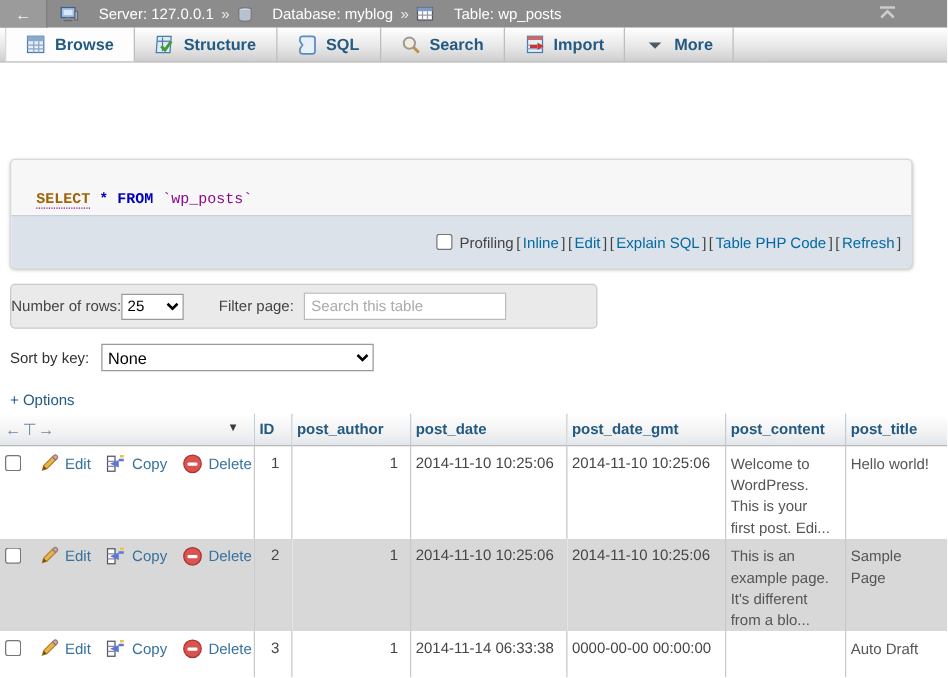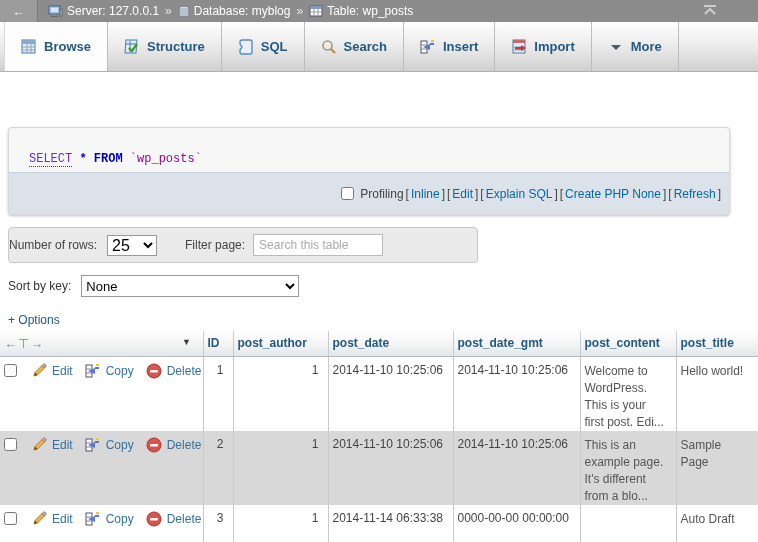--- a/index.html
+++ b/index.html
@@ -3,51 +3,51 @@
 <meta charset="utf-8">
 <style>
   * { margin:0; padding:0; box-sizing:border-box; }
   body { font-family:"Liberation Sans", sans-serif; background:#fff; }
   .app { position:relative; width:758px; height:542px; overflow:hidden; background:#fff; }
 
   
   .topbar { height:22px; background:#8c8c8c; display:flex; align-items:center; color:#fff; font-size:12px; position:relative; }
   .backbtn { width:38px; height:22px; background:#9b9b9b; border-right:1px solid #7a7a7a; display:flex; align-items:center; justify-content:center; color:#f0f0f0; font-size:13px; cursor:pointer; }
   .crumbs { display:flex; align-items:center; gap:5px; margin-left:10px; }
-  .crumb { display:flex; align-items:center; gap:4px; }
+  .crumb { display:flex; align-items:center; gap:16px; }
   .crumb-sep { color:#e8e8e8; margin:0 1px; }
   .collapse { position:absolute; right:40px; top:3px; cursor:pointer; }
 
   
-  .tabbar { height:50px; background:linear-gradient(to bottom,#ffffff 0%,#e6e6e6 60%,#cfcfcf 100%); border-bottom:1px solid #b0b0b0; display:flex; align-items:stretch; padding-left:4px; }
+  .tabbar { height:28px; background:linear-gradient(to bottom,#ffffff 0%,#e6e6e6 60%,#cfcfcf 100%); border-bottom:1px solid #b0b0b0; display:flex; align-items:stretch; padding-left:4px; }
   .tab { display:flex; align-items:center; gap:7px; padding:0 16px; border-right:1px solid #bdbdbd; font-size:13px; font-weight:bold; color:#235a81; cursor:pointer; }
   .tab:first-child { border-left:1px solid #d8d8d8; }
   .tab.active { background:#fdfdfd; }
   .tab .ticon { width:16px; height:16px; display:inline-block; }
 
   
   .success { position:absolute; left:8px; top:70px; width:722px; height:42px; background:#eef5b2; border:1px solid #aec963; border-radius:4px; display:flex; align-items:center; gap:8px; padding-left:12px; font-size:12px; color:#333; }
 
   
   .querybox { position:absolute; left:8px; top:127px; width:722px; height:88px; background:#f7f7f7; border:1px solid #d9d9d9; border-radius:4px; box-shadow:0 1px 3px rgba(0,0,0,.25); overflow:hidden; }
   .sqlline { font-family:"Liberation Mono", monospace; font-size:12px; padding:24px 0 0 20px; }
-  .kw-select { color:#6d28d9; font-weight:normal; border-bottom:1px dotted #8b0b8b; cursor:pointer; }
+  .kw-select { color:#a16207; font-weight:bold; border-bottom:1px dotted #8b0b8b; cursor:pointer; }
   .kw { color:#0000b8; font-weight:bold; }
   .quoted { color:#8b0b8b; }
   .query-footer { position:absolute; bottom:0; left:0; right:0; height:42px; background:#dbe2ea; border-top:1px solid #c6d0da; display:flex; align-items:center; justify-content:flex-end; gap:2px; padding-right:8px; font-size:12px; color:#444; }
   .query-footer a { color:#0369a1; text-decoration:none; cursor:pointer; }
   .query-footer .bracket { color:#444; }
   .query-footer input { margin-right:4px; }
 
   
   .rowsbar { position:absolute; left:8px; top:227px; width:470px; height:36px; background:#eaeaea; border:1px solid #c9c9c9; border-radius:4px; display:flex; align-items:center; font-size:12px; color:#444; }
   .rowsbar label { }
-  .rowsbar select { margin-left:10px; width:50px; height:21px; font-size:16px; border:1px solid #999; background:#fff; }
+  .rowsbar select { width:50px; height:21px; font-size:12px; border:1px solid #999; background:#fff; }
   .rowsbar .filterlabel { margin-left:28px; }
-  .rowsbar input { margin-left:8px; width:130px; height:22px; border:1px solid #bbb; font-size:12px; padding:0 5px; color:#333; }
+  .rowsbar input { margin-left:8px; width:162px; height:22px; border:1px solid #bbb; font-size:12px; padding:0 5px; color:#333; }
   .rowsbar input::placeholder { color:#aaa; }
 
   .sortrow { position:absolute; left:8px; top:275px; display:flex; align-items:center; font-size:12px; color:#333; }
   .sortrow select { margin-left:10px; width:218px; height:22px; font-size:13px; border:1px solid #999; background:#fff; }
 
   .options-link { position:absolute; left:8px; top:313px; font-size:12px; color:#235a81; text-decoration:none; cursor:pointer; }
 
   
   .grid { position:absolute; left:0; top:331px; width:758px; border-collapse:collapse; table-layout:fixed; font-size:12px; }
   .grid th { height:25px; background:linear-gradient(to bottom,#ffffff 0%,#f2f2f2 60%,#e2e7ec 100%); border-right:1px solid #c3cdd6; border-bottom:1px solid #b9b9b9; color:#235a81; font-weight:bold; text-align:left; padding:0 4px; white-space:nowrap; overflow:hidden; }
@@ -160,33 +160,20 @@
         <svg width="16" height="16">
             <circle cx="6.5" cy="6.5" r="4.5" fill="#f3ecd9" stroke="#9a9a9a" stroke-width="1.6"></circle>
             <line x1="10" y1="10" x2="14" y2="14" stroke="#c08f4a" stroke-width="2.4"></line>
           </svg>
       </span>
       <span>Search</span>
     </div>
     <div class="tab">
       <span class="ticon">
         <svg width="16" height="16">
-            <rect x="1" y="2" width="6" height="12" fill="#fff" stroke="#556"></rect>
-            <line x1="1" y1="6" x2="7" y2="6" stroke="#889"></line>
-            <line x1="1" y1="10" x2="7" y2="10" stroke="#889"></line>
-            <path d="M3,8 L10,5 L10,11 Z" fill="#5b76d8"></path>
-            <rect x="10" y="4" width="4" height="2" fill="#5b76d8"></rect>
-            <rect x="11" y="1" width="3" height="2" fill="#e8c838"></rect>
-          </svg>
-      </span>
-      <span>Insert</span>
-    </div>
-    <div class="tab">
-      <span class="ticon">
-        <svg width="16" height="16">
             <rect x="2" y="1" width="12" height="13" fill="#e6eef8" stroke="#4a7bad"></rect>
             <rect x="2" y="1" width="12" height="3" fill="#c96a6a"></rect>
             <line x1="2" y1="8" x2="14" y2="8" stroke="#8aa5c4"></line>
             <line x1="2" y1="11" x2="14" y2="11" stroke="#8aa5c4"></line>
             <rect x="4" y="8" width="6" height="2.5" fill="#cc3333"></rect>
             <path d="M15,9 L10,6 L10,12 Z" fill="#cc3333"></path>
           </svg>
       </span>
       <span>Import</span>
     </div>
@@ -214,21 +201,21 @@
       <span class="bracket">[</span>
       <a>Inline</a>
       <span class="bracket">]</span>
       <span class="bracket">[</span>
       <a>Edit</a>
       <span class="bracket">]</span>
       <span class="bracket">[</span>
       <a>Explain SQL</a>
       <span class="bracket">]</span>
       <span class="bracket">[</span>
-      <a>Create PHP None</a>
+      <a>Table PHP Code</a>
       <span class="bracket">]</span>
       <span class="bracket">[</span>
       <a>Refresh</a>
       <span class="bracket">]</span>
     </div>
   </div>
 
   <div class="rowsbar">
     <label>Number of rows:</label>
     <select>

